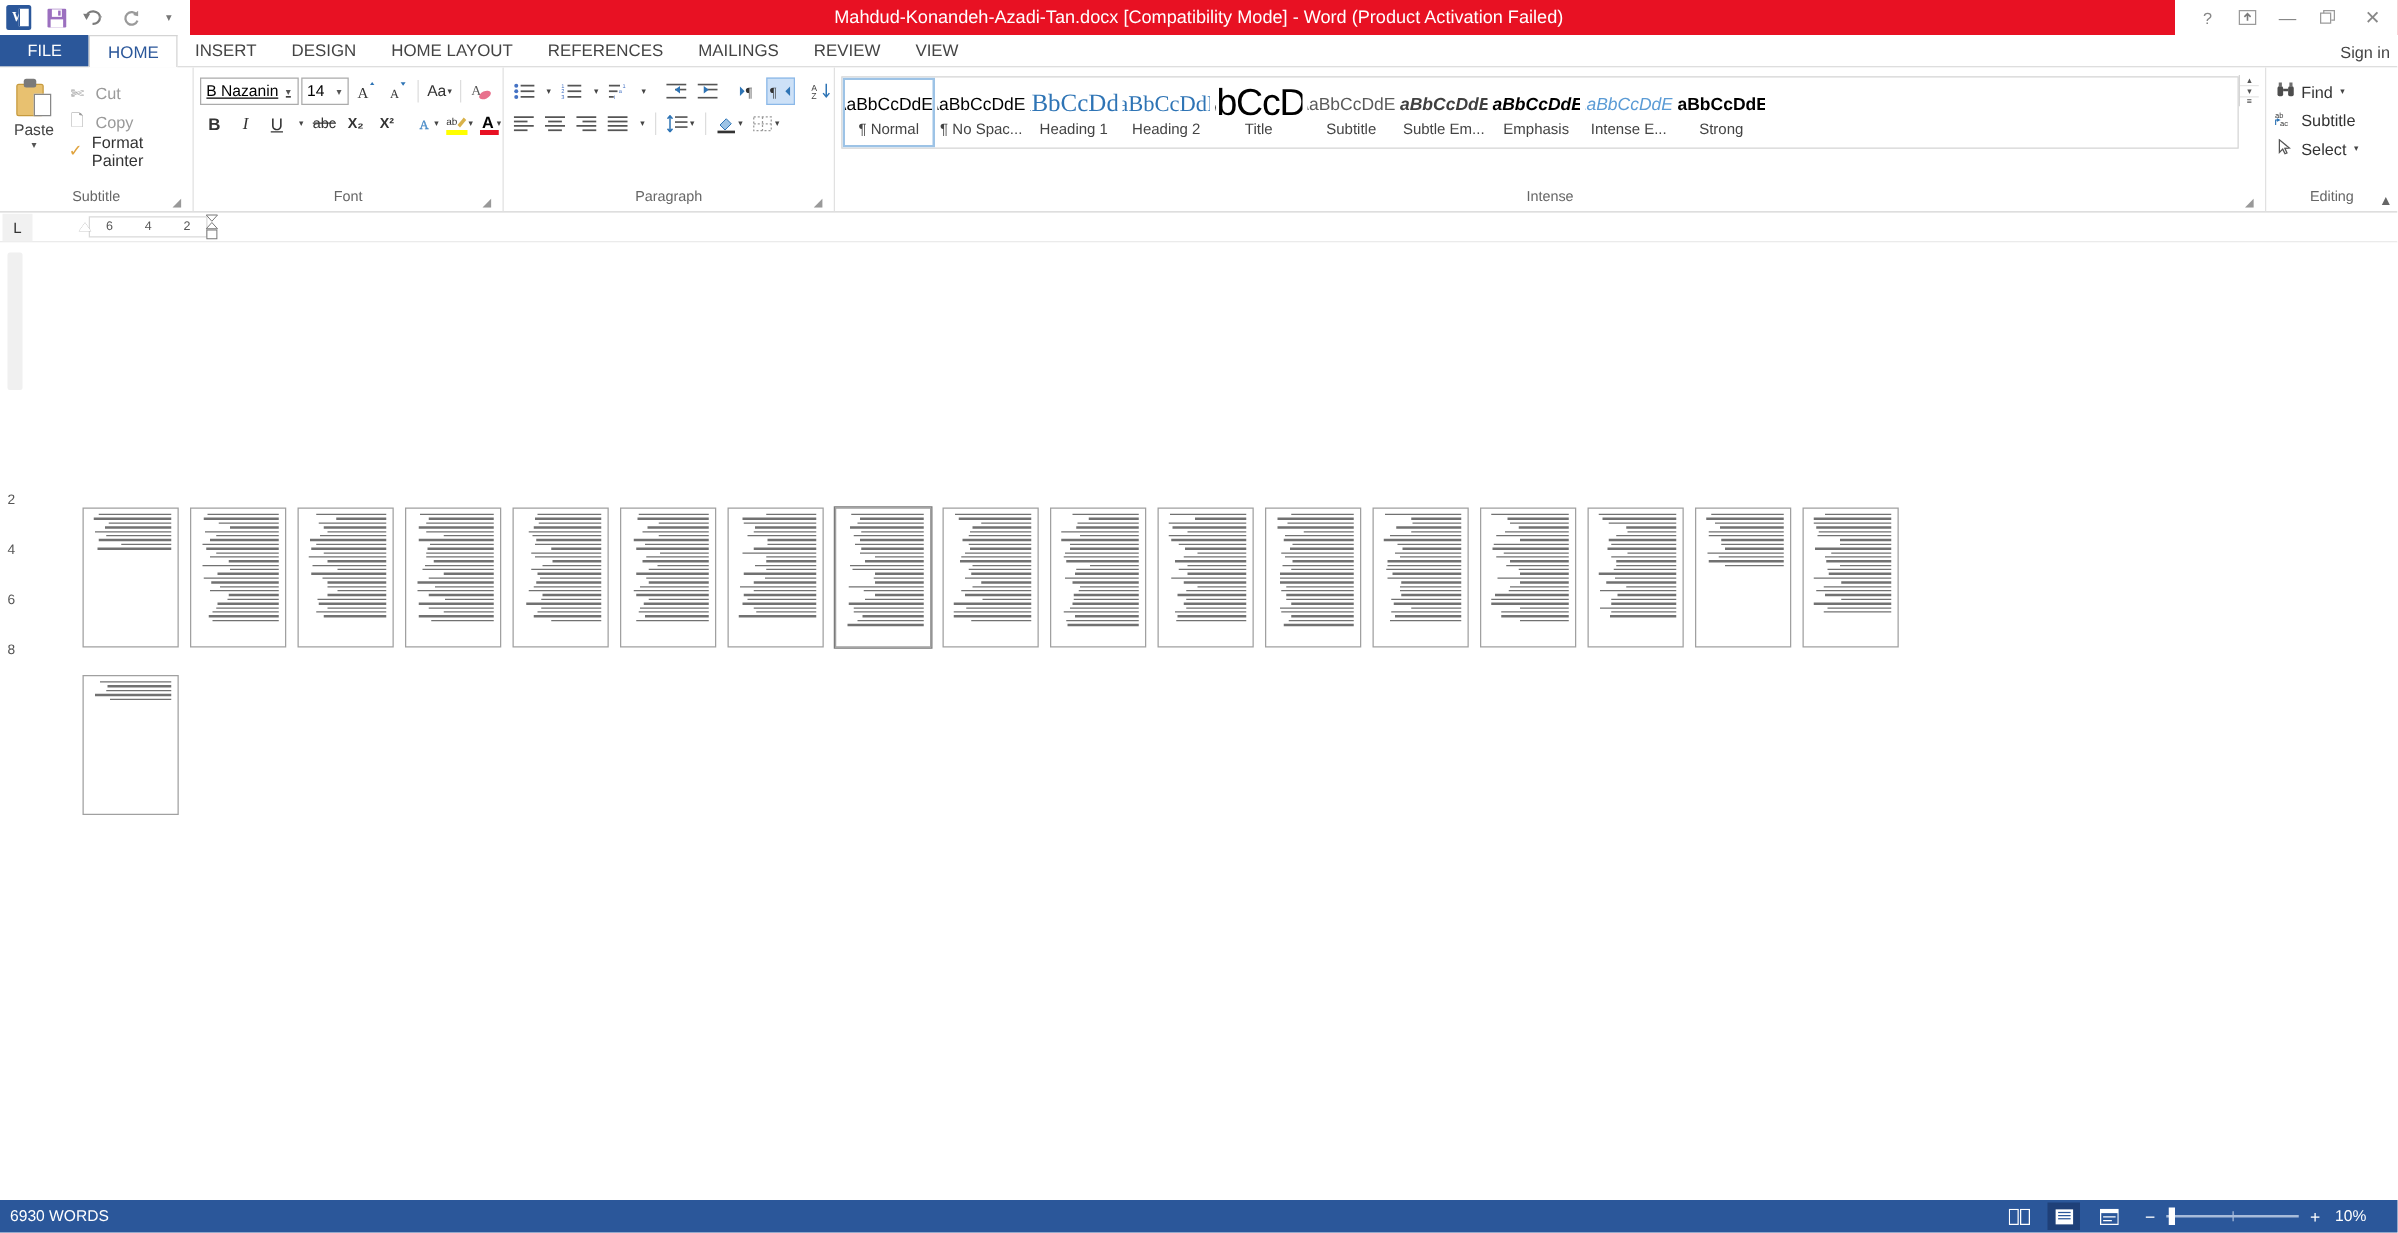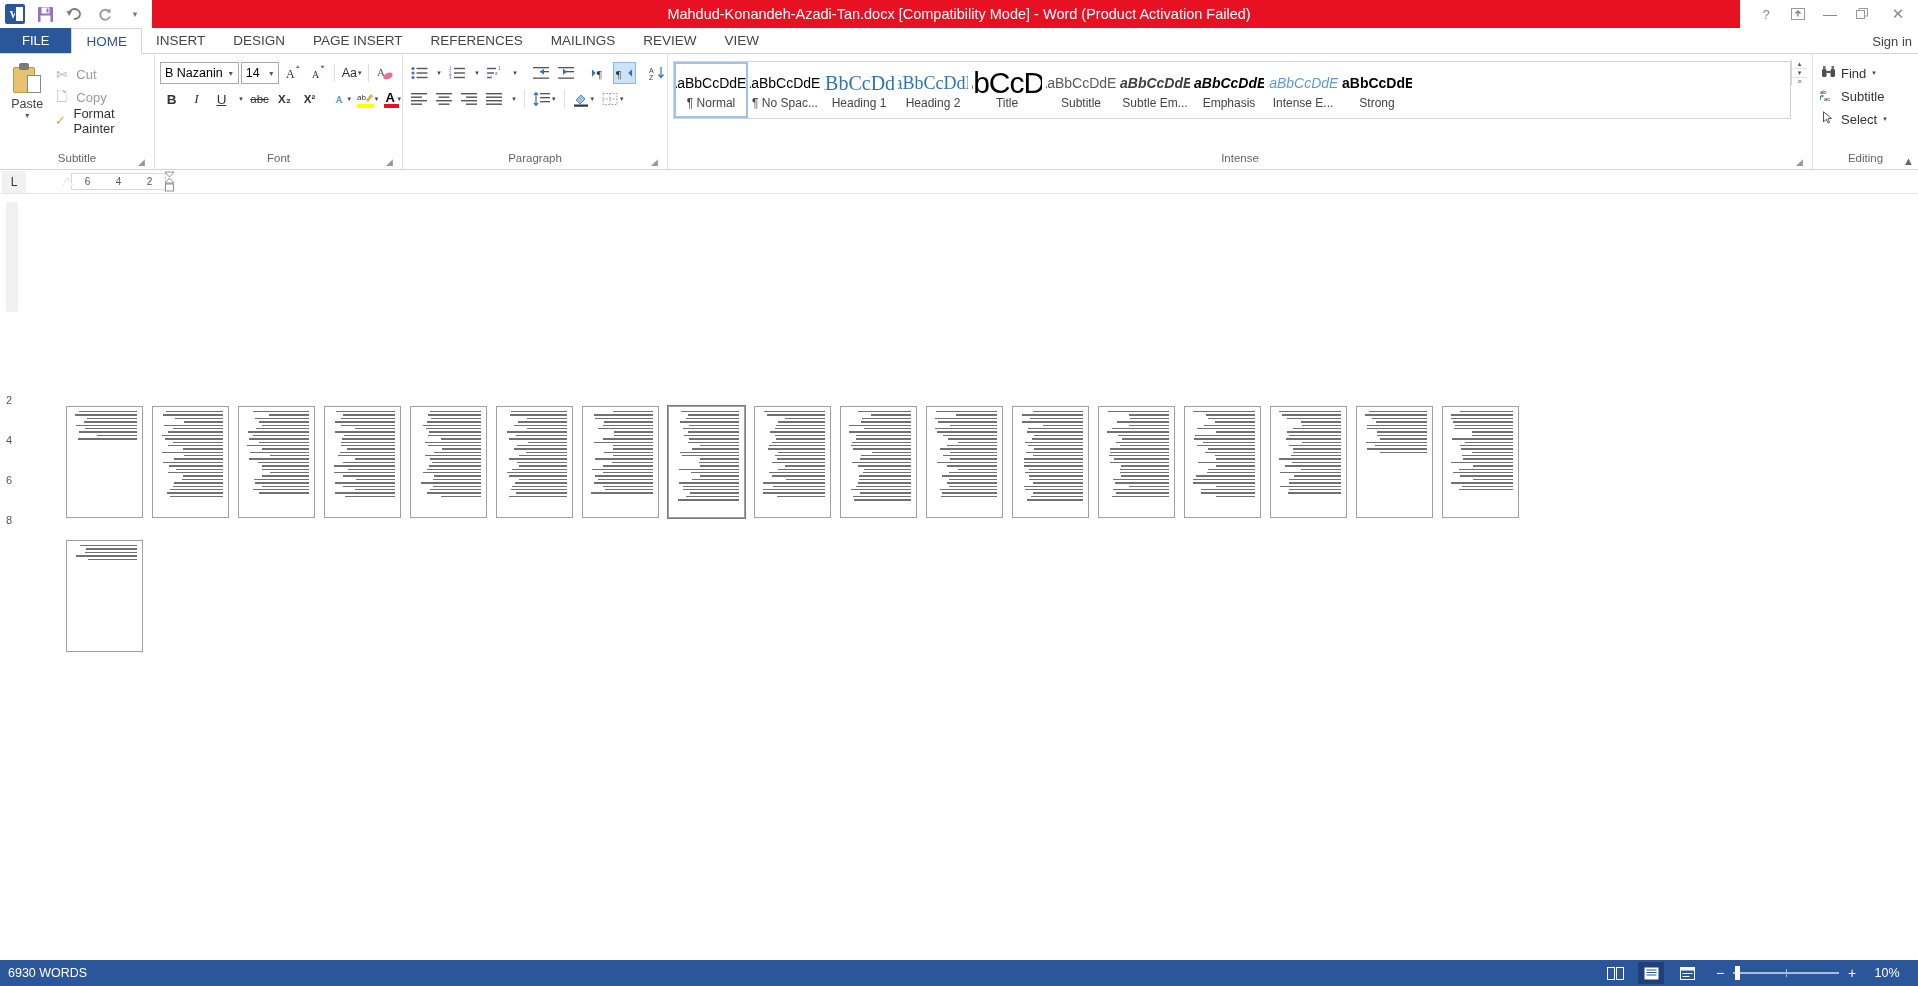--- a/index.html
+++ b/index.html
@@ -196,21 +196,21 @@
     display: flex; align-items: center;
     font-size: 12.5px; color: #000;
     padding-left: 4px;
     position: relative;
   }
   .combo .cval { flex: 1; white-space: nowrap; overflow: hidden; }
   .combo .carrow {
     width: 15px; text-align: center; color: #555; font-size: 8px;
     border-left: 1px solid transparent;
   }
-  .combo.fontname { width: 88px; }
+  .combo.fontname { width: 88px; text-decoration: underline; }
   .combo.fontsize { width: 44px; }
   .rbtn {
     min-width: 23px; height: 22px;
     display: flex; align-items: center; justify-content: center;
     font-size: 13.5px; color: #333;
     cursor: default; border: 1px solid transparent;
     padding: 0 2px;
   }
   .rbtn.small { font-size: 11.5px; }
   .rbtn.active { background: #CDE1F7; border: 1px solid #8BB8E8; }
@@ -444,21 +444,21 @@
     width: 106px; height: 2px; background: #A8BCDA; position: relative;
   }
   .zs-mid {
     position: absolute; left: 50%; top: -3px; width: 1px; height: 8px; background: #A8BCDA;
   }
   .zs-thumb {
     position: absolute; left: 2px; top: -6px;
     width: 5px; height: 14px; background: #ffffff;
   }
   .zs-pm { font-size: 14px; line-height: 14px; width:12px; text-align:center;}
-  .zoomval { width: 38px; text-align: center; font-size: 12.5px;}
+  .zoomval { width: 38px; text-align: left; font-size: 12.5px;}
 </style>
 </head>
 <body>
 
 <div class="titlebar">
   <div class="qat">
     <div class="qat-icon">
       <div class="word-logo">
           <span>W</span>
         </div>
@@ -506,21 +506,21 @@
     </div>
     <div class="win-btn close" style="color:#888;font-size:15px">✕</div>
   </div>
 </div>
 
 <div class="ribbon-tabs">
   <div class="tab file">FILE</div>
   <div class="tab active">HOME</div>
   <div class="tab">INSERT</div>
   <div class="tab">DESIGN</div>
-  <div class="tab">PAGE INSERT</div>
+  <div class="tab">HOME LAYOUT</div>
   <div class="tab">REFERENCES</div>
   <div class="tab">MAILINGS</div>
   <div class="tab">REVIEW</div>
   <div class="tab">VIEW</div>
   <div class="signin">Sign in</div>
 </div>
 
 <div class="ribbon">
 
   <div class="group clipboard">

